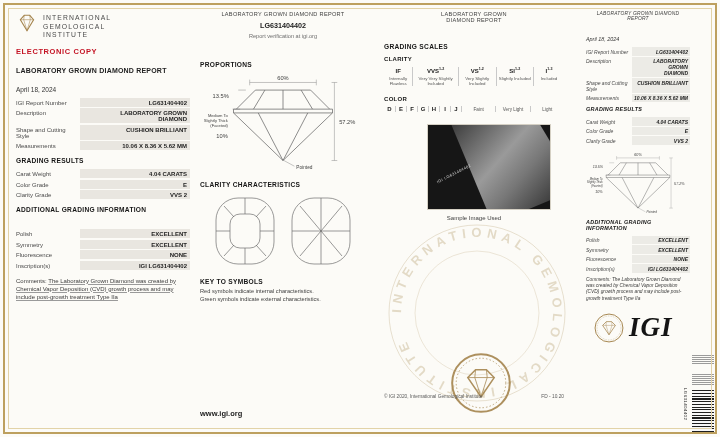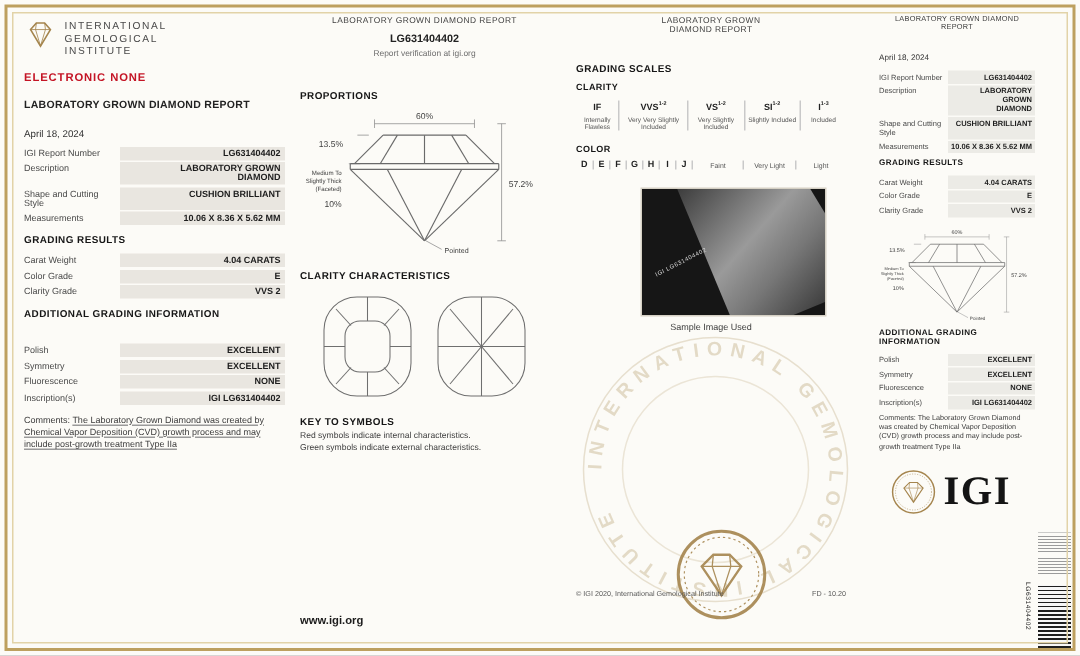--- a/index.html
+++ b/index.html
@@ -5,21 +5,21 @@
   * { box-sizing: border-box; margin: 0; padding: 0; }
   body { margin: 0; background: #9a9a9a; font-family: "Liberation Sans", sans-serif; }
   .page { position: relative; width: 720px; height: 437px; background: #fcfbf7; overflow: hidden; color: #3a3a3a; }
   .frame-outer { position: absolute; inset: 3px; border: 2px solid #bda05f; pointer-events: none; z-index: 6; }
   .frame-inner { position: absolute; inset: 8px; border: 1px solid #e2d3a8; pointer-events: none; z-index: 6; }
 
   .panel { position: absolute; z-index: 2; }
   .panel-left   { left: 16px;  top: 13px; width: 174px; }
   .panel-prop   { left: 200px; top: 11px; width: 166px; }
   .panel-scales { left: 384px; top: 11px; width: 180px; }
-  .panel-right  { left: 586px; top: 11px; width: 104px; }
+  .panel-right  { left: 586px; top: 11px; width: 104px; font-style: italic; }
 
   .brand-row { display: flex; align-items: flex-start; gap: 5px; }
   .brand-lines { font-size: 6.8px; letter-spacing: 1.1px; color: #4a4a4a; line-height: 8.5px; padding-top: 1px; }
   .electronic { margin-top: 7px; color: #c41425; font-weight: bold; font-size: 7.5px; letter-spacing: .6px; }
   .doc-title { margin-top: 11px; font-size: 7px; font-weight: bold; letter-spacing: .2px; color: #222; }
   .date-line { margin-top: 12px; font-size: 6.5px; color: #333; }
 
   .rows { margin-top: 5px; }
   .row { display: flex; align-items: stretch; margin-bottom: 1.5px; font-size: 6px; }
   .row .lbl { flex: 0 0 64px; color: #4a4a4a; padding: 2px 2px 1px 0; }
@@ -119,21 +119,21 @@
         <path d="M8 12 L15 4 H25 L32 12 L20 32 Z" fill="none" stroke="#a5854e" stroke-width="2"></path>
         <path d="M8 12 H32 M15 4 L14 12 L20 32 M25 4 L26 12 L20 32" fill="none" stroke="#a5854e" stroke-width="1"></path>
       </svg>
       <div class="brand-lines">
         <div>INTERNATIONAL</div>
         <div>GEMOLOGICAL</div>
         <div>INSTITUTE</div>
       </div>
     </div>
 
-    <div class="electronic">ELECTRONIC NONE</div>
+    <div class="electronic">ELECTRONIC COPY</div>
     <div class="doc-title">LABORATORY GROWN DIAMOND REPORT</div>
     <div class="date-line">April 18, 2024</div>
 
     <div class="rows">
       <div class="row">
         <span class="lbl">IGI Report Number</span>
         <span class="val">LG631404402</span>
       </div>
       <div class="row">
         <span class="lbl">Description</span>

